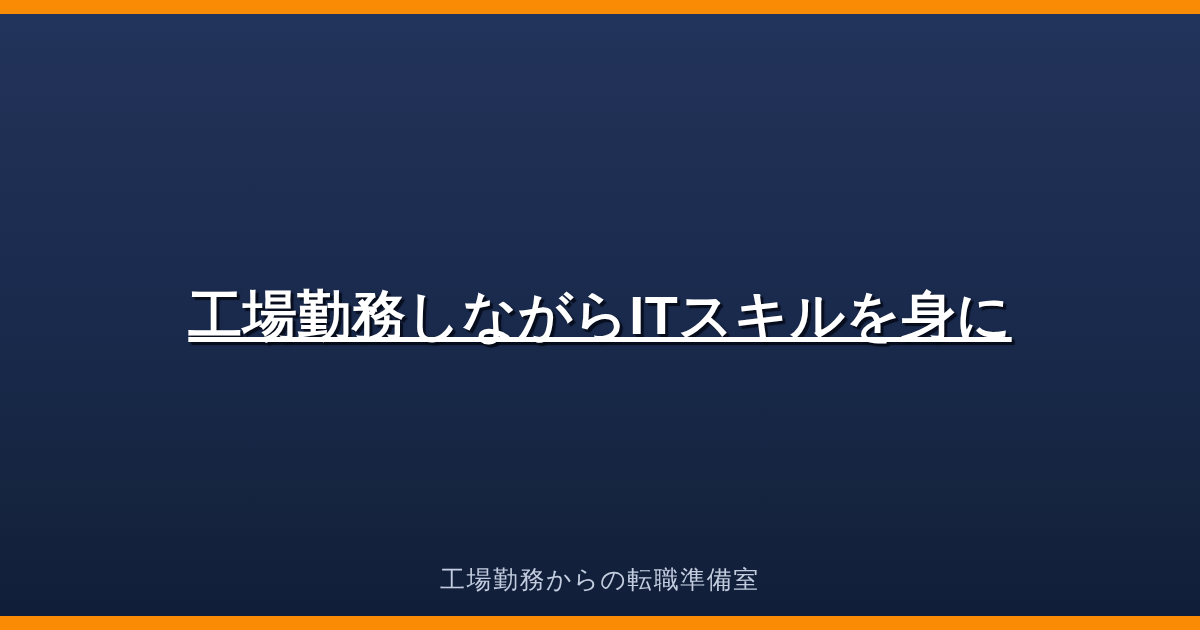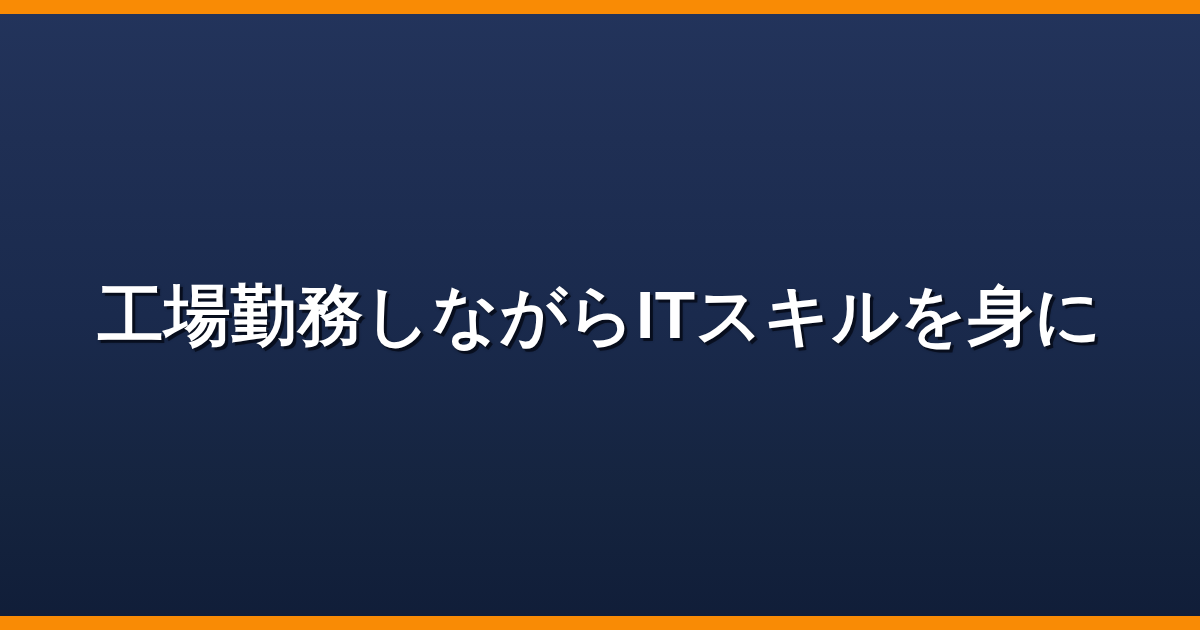--- a/index.html
+++ b/index.html
@@ -50,27 +50,28 @@
     padding: 0 70px;
     box-sizing: border-box;
     z-index: 2;
   }
 
   .title-line {
     display: block;
     width: 100%;
     text-align: center;
     color: #ffffff;
-    font-size: 66px;
+    font-size: 54px;
     font-weight: bold;
     line-height: 76px;
     letter-spacing: 0.5px;
     white-space: nowrap;
     text-shadow: 3px 3px 0 rgba(5, 10, 24, 0.78),
                  2px 2px 3px rgba(0, 0, 0, 0.55);
+    text-decoration: underline;
   }
 
   
   .site-name {
     position: absolute;
     left: 0;
     bottom: 34px;
     width: 1200px;
     text-align: center;
     color: #c3cddf;
@@ -86,16 +87,17 @@
 <body>
 
 <div class="ogp-card">
 
   <div class="accent-bar top"></div>
 
   <div class="title-block">
     <span class="title-line">工場勤務しながらITスキルを身に</span>
   </div>
 
+  <div class="site-name">工場勤務からの転職準備室</div>
 
   <div class="accent-bar bottom"></div>
 
 </div>
 
 </body></html>

